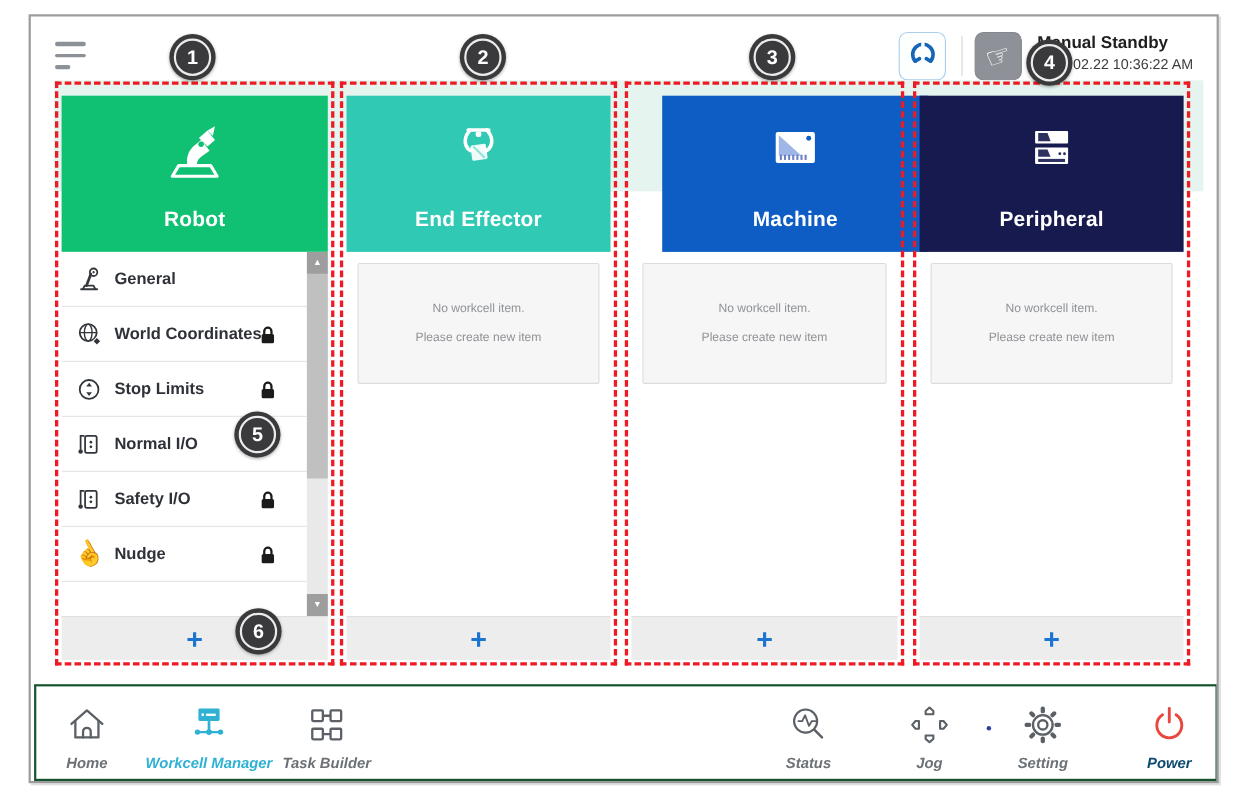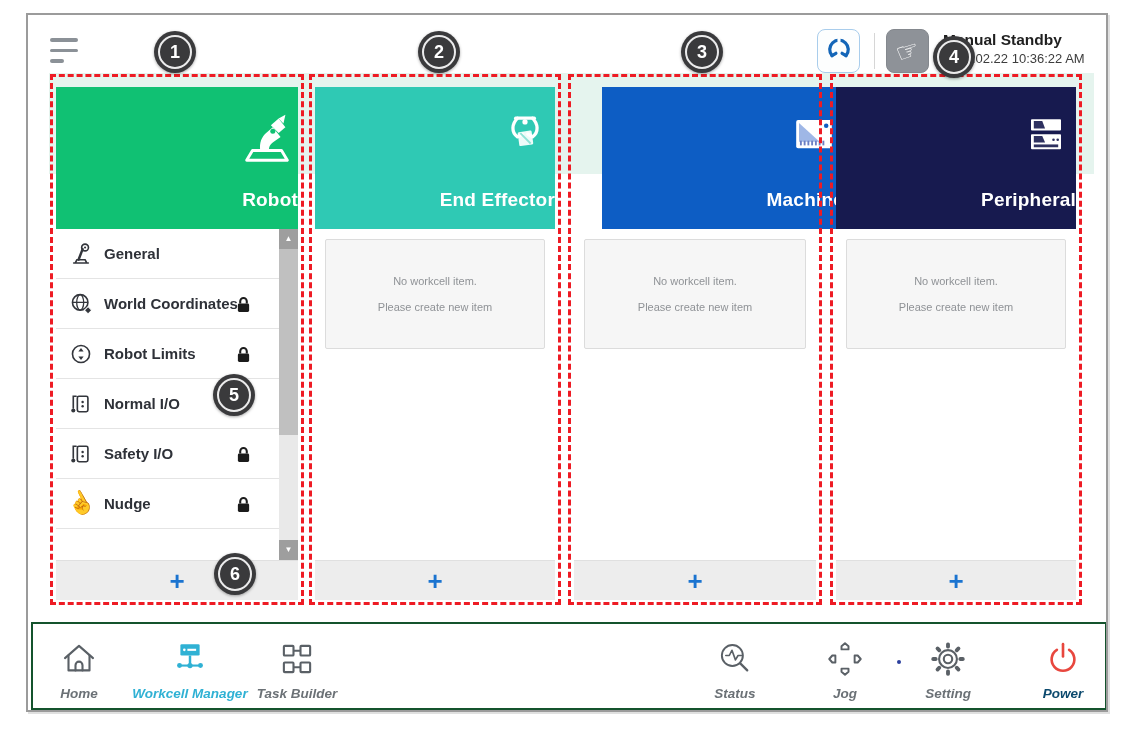--- a/index.html
+++ b/index.html
@@ -17,21 +17,21 @@
   .hand-btn{background:#8e9298;border:1.5px solid #84888e;}
   .hand-glyph{color:#fff;font-size:26px;transform:rotate(-18deg);line-height:1;}
   .top-divider{width:1px;height:36px;background:#d6d6d6;}
   .mode-title{font-size:15.5px;font-weight:700;color:#1f1f1f;line-height:19px;}
   .mode-time{font-size:13px;color:#3d3d3d;margin-top:2px;}
 
   
   .band{background:#e5f4ee;}
 
   
-  .col-header{display:flex;flex-direction:column;align-items:flex-end;}
+  .col-header{display:flex;flex-direction:column;align-items:center;}
   .col-header .hicon{margin-top:18px;height:62px;display:flex;align-items:center;}
   .col-title{margin-top:22px;font-size:19px;font-weight:700;color:#fff;letter-spacing:.2px;}
   .hdr-robot{background:#10c173;}
   .hdr-endeffector{background:#2fc9b4;}
   .hdr-machine{background:#0d5dc4;}
   .hdr-peripheral{background:#171a4f;}
 
   .col-footer{background:#ededed;border-top:1px solid #e0e0e0;text-align:center;}
   .plus{font-size:26px;font-weight:700;color:#1b74d0;line-height:40px;}
 
@@ -148,21 +148,21 @@
     </div>
 
     <div class="row">
       <span class="ricon">
         <svg width="26" height="26" viewBox="0 0 32 32" fill="none" stroke="#33363c" stroke-width="2">
           <circle cx="16" cy="16" r="10.5"></circle>
           <path d="M16 8.5 l3.2 4.3 h-6.4 z" fill="#33363c" stroke="none"></path>
           <path d="M16 23.5 l-3.2 -4.3 h6.4 z" fill="#33363c" stroke="none"></path>
         </svg>
       </span>
-      <span class="rlabel">Robot Limits</span>
+      <span class="rlabel">Stop Limits</span>
       <span class="rlock">
         <svg width="15" height="17" viewBox="0 0 16 18">
           <rect x="2" y="8" width="12" height="9" rx="1.5" fill="#1b1b1b"></rect>
           <path d="M4.5 8 V5.5 a3.5 3.5 0 0 1 7 0 V8" fill="none" stroke="#1b1b1b" stroke-width="2.2"></path>
         </svg>
       </span>
     </div>
 
     <div class="row">
       <span class="ricon">

